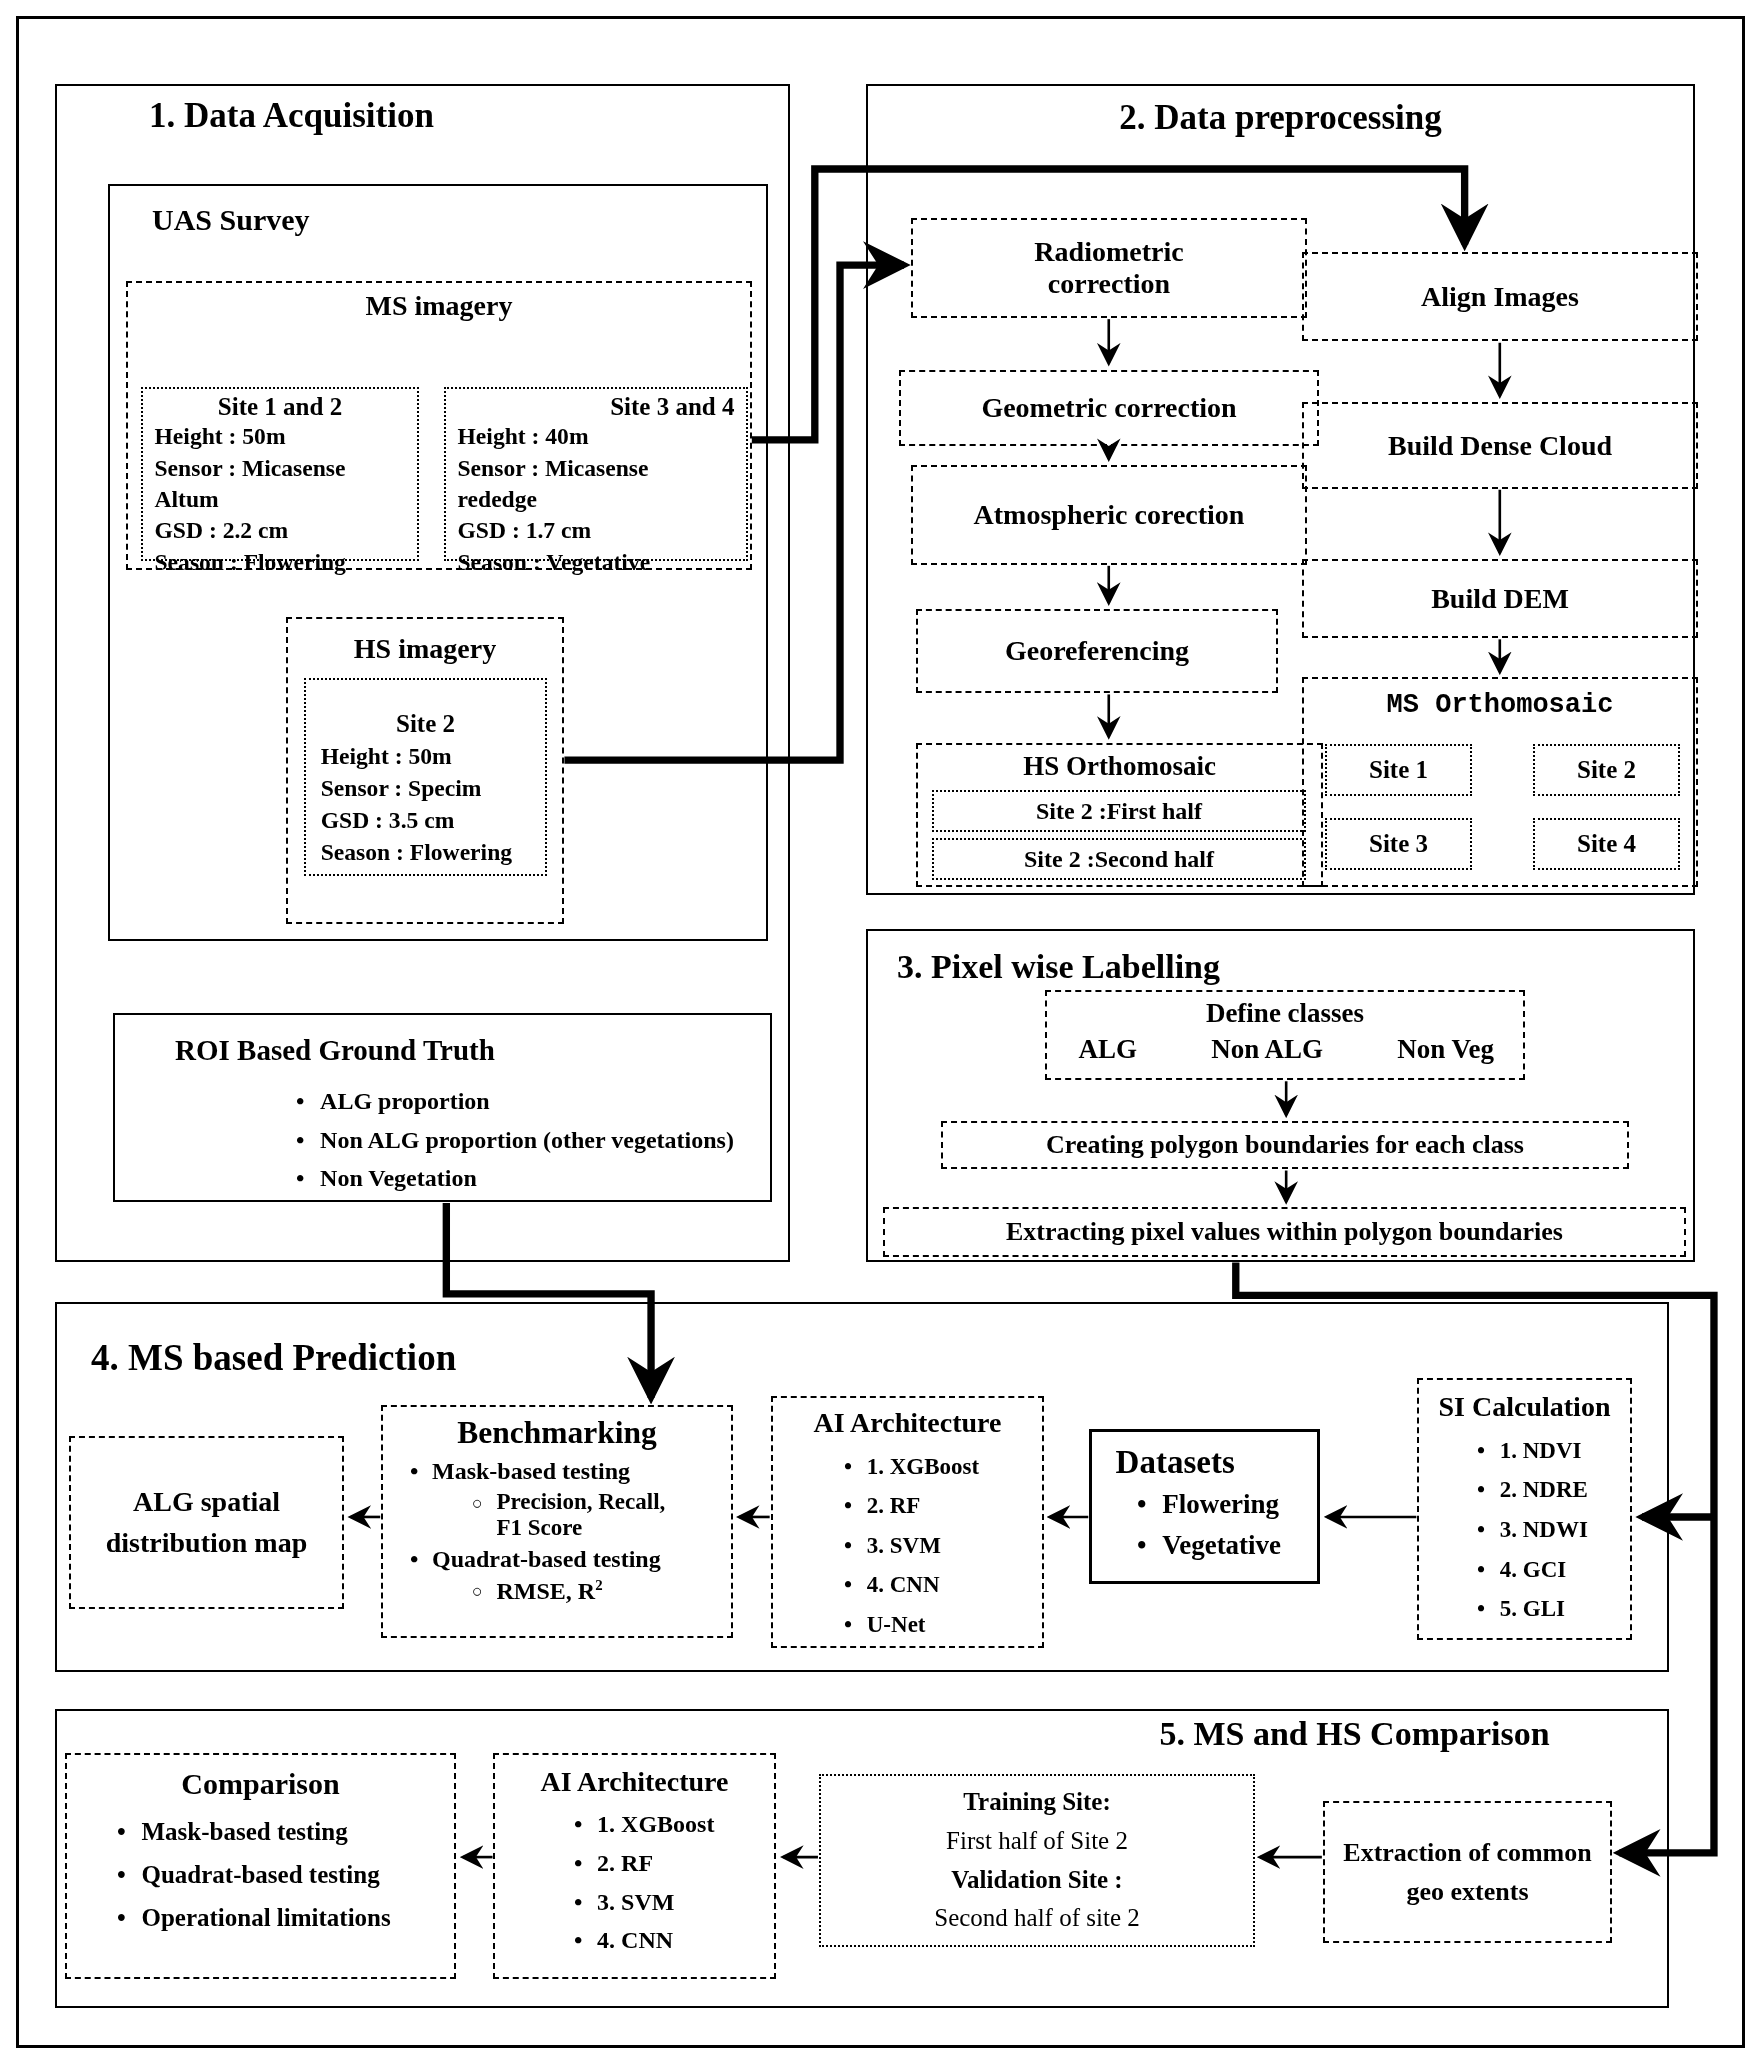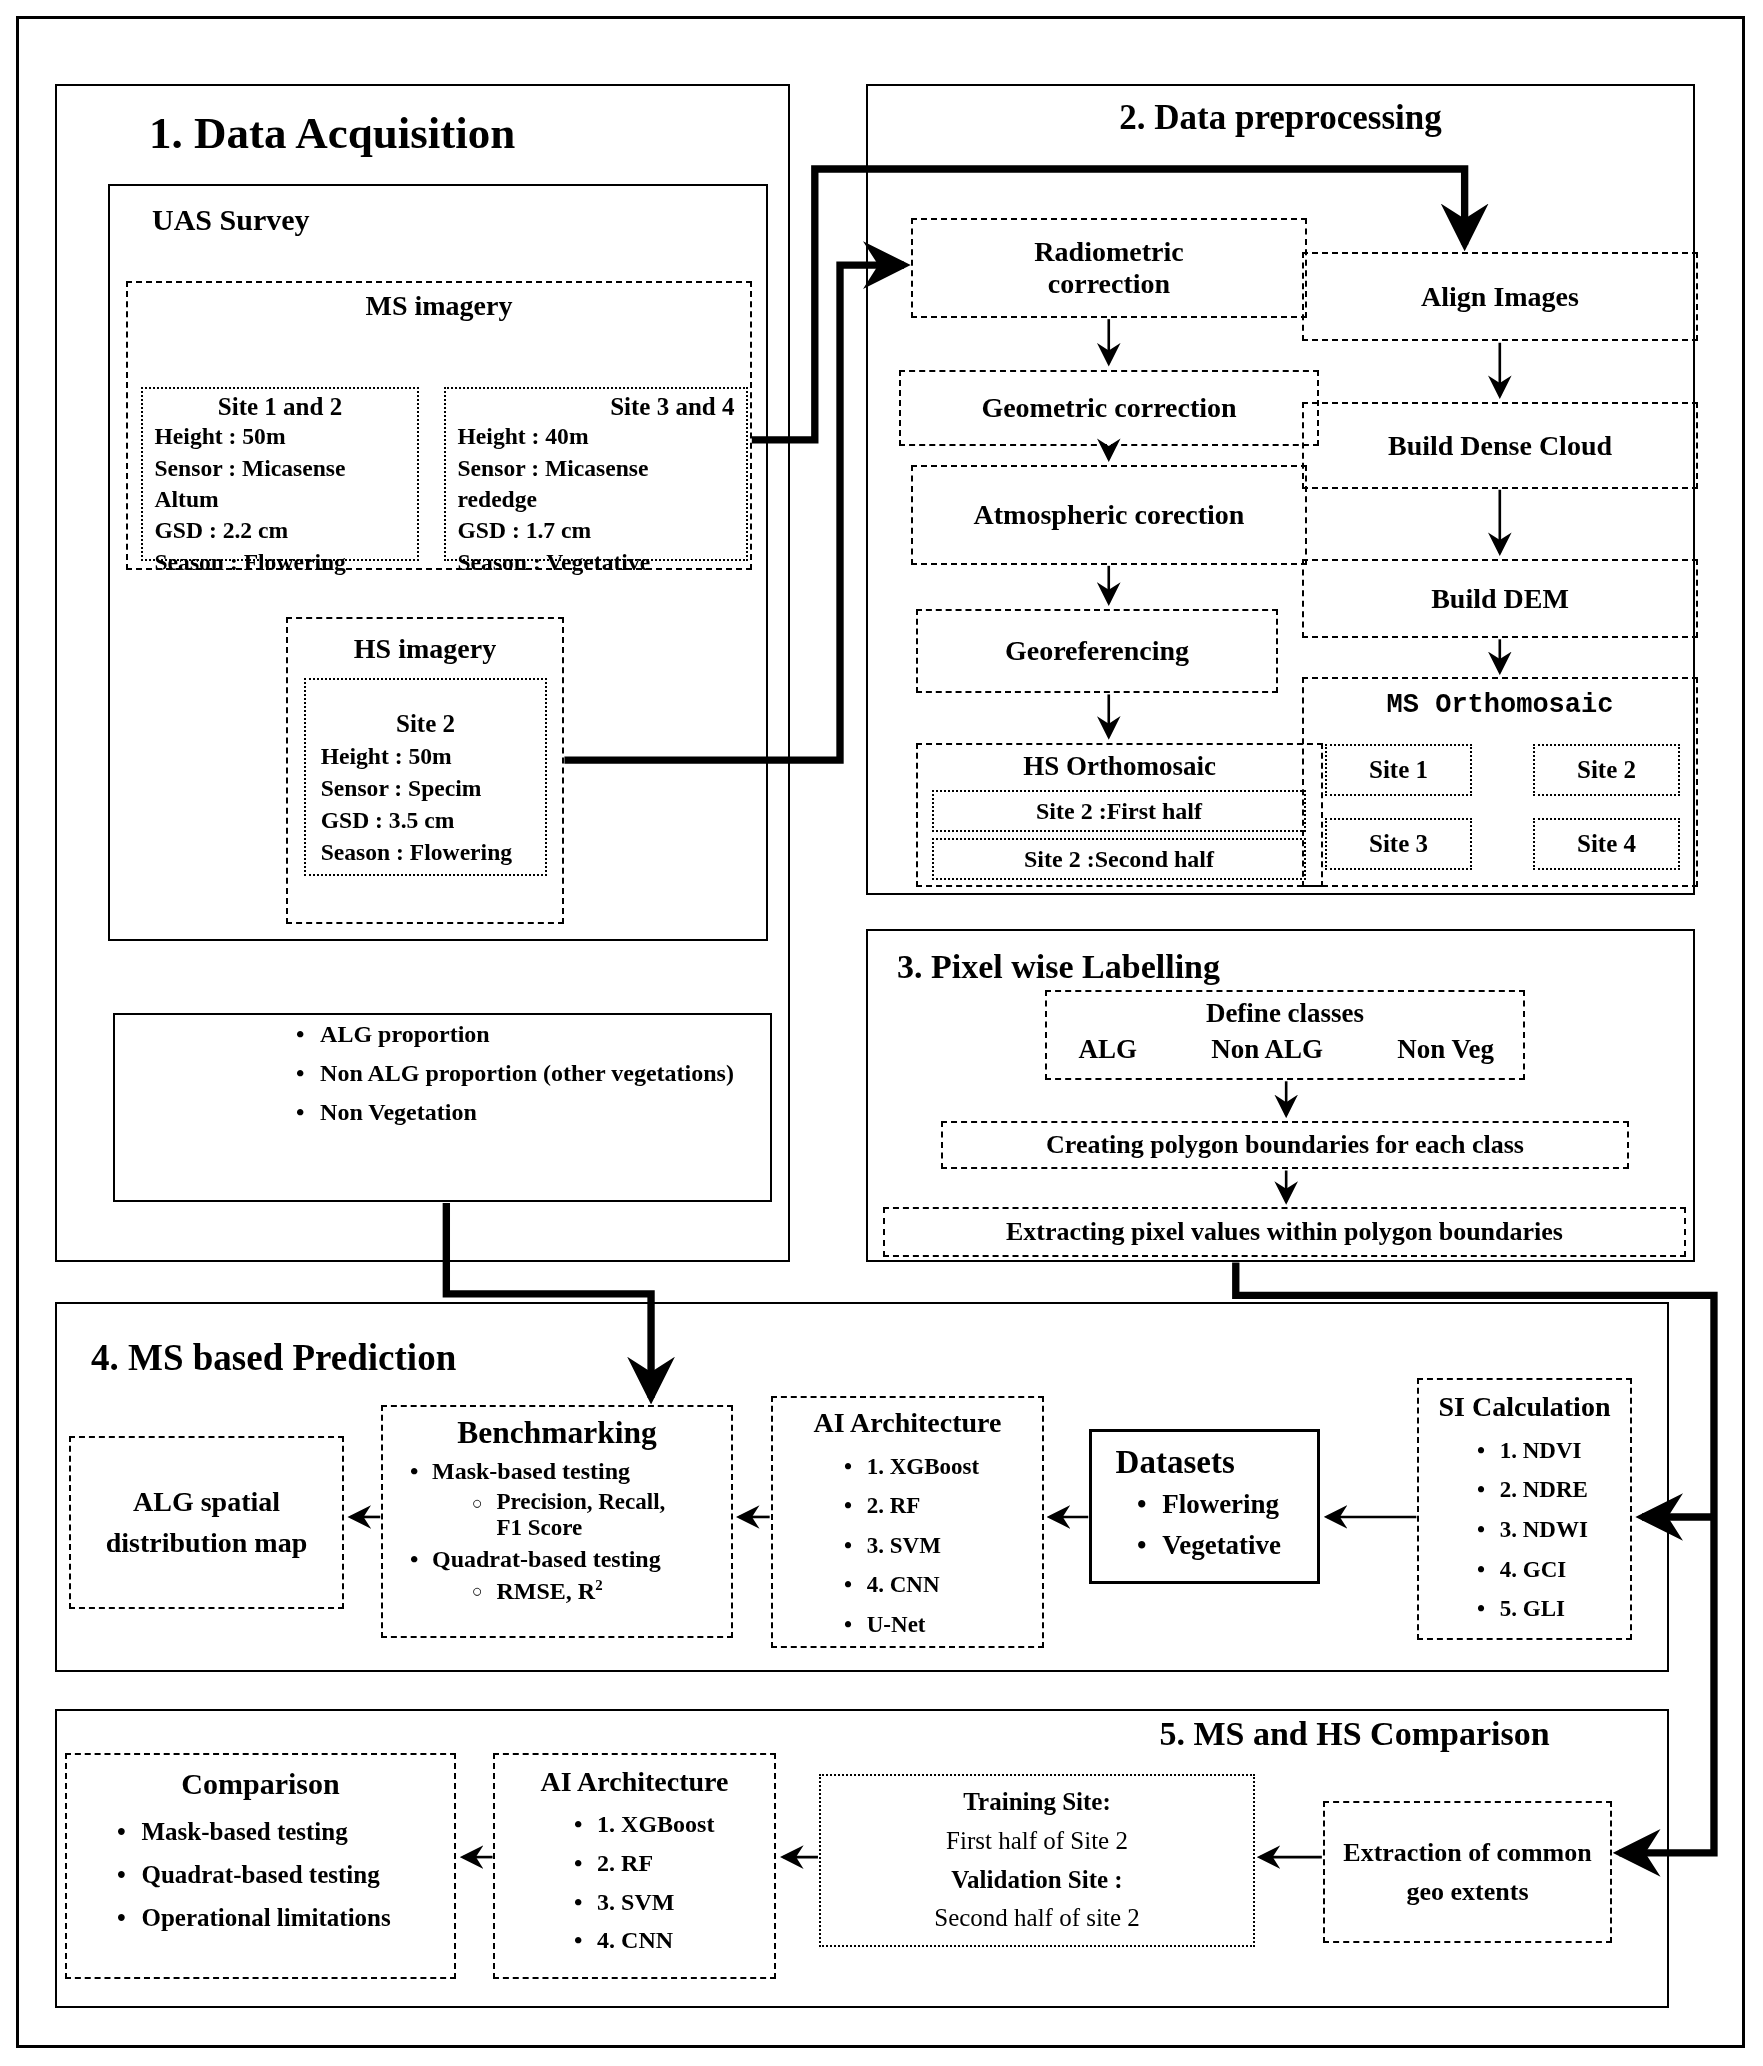--- a/index.html
+++ b/index.html
@@ -57,21 +57,21 @@
     <path class="t" d="M 724 2890 L 668 2890" marker-end="url(#ma)"></path>
 
     <path class="t" d="M 2518 3538 L 2400 3538" marker-end="url(#ma)"></path>
     <path class="t" d="M 1558 3538 L 1492 3538" marker-end="url(#ma)"></path>
     <path class="t" d="M 938 3538 L 882 3538" marker-end="url(#ma)"></path>
   </svg>
 
   <div class="abs" style="left:15.7px;top:15.7px;width:1729px;height:2032px;border:3.1px solid #000;"></div>
 
   <div class="abs b5" style="left:55px;top:84px;width:735px;height:1178px;">
-    <div style="padding:21px 0 0 92px;font-size:45px;">1. Data Acquisition</div>
+    <div style="padding:10px 0 0 92px;font-size:35px;">1. Data Acquisition</div>
   </div>
 
   <div class="abs b4" style="left:108px;top:184px;width:660px;height:757px;">
     <div style="padding:17px 0 0 42px;font-size:30px;">UAS Survey</div>
   </div>
 
   <div class="abs d4" style="left:126px;top:281px;width:626px;height:289px;">
     <div style="padding-top:7.3px;font-size:28px;text-align:center;">MS imagery</div>
   </div>
 
@@ -105,20 +105,21 @@
     <div style="font-size:25px;text-align:center;padding:30px 14.7px 3.1px 0;">Site 2</div>
     <div style="font-size:23.6px;line-height:1.35;">
       <div>Height : 50m</div>
       <div>Sensor : Specim</div>
       <div>GSD : 3.5 cm</div>
       <div>Season : Flowering</div>
     </div>
   </div>
 
   <div class="abs b4" style="left:113px;top:1013px;width:659px;height:189px;">
+    <div style="padding:19px 0 14.7px 60px;font-size:29px;">ROI Based Ground Truth</div>
     <div style="font-size:24px;line-height:1.62;padding-left:181px;">
       <div class="bul">
         <span class="dotc" style="padding-right:15.7px;">•</span>
         <span>ALG proportion</span>
         </div>
       <div class="bul">
         <span class="dotc" style="padding-right:15.7px;">•</span>
         <span>Non ALG proportion (other vegetations)</span>
         </div>
       <div class="bul">

